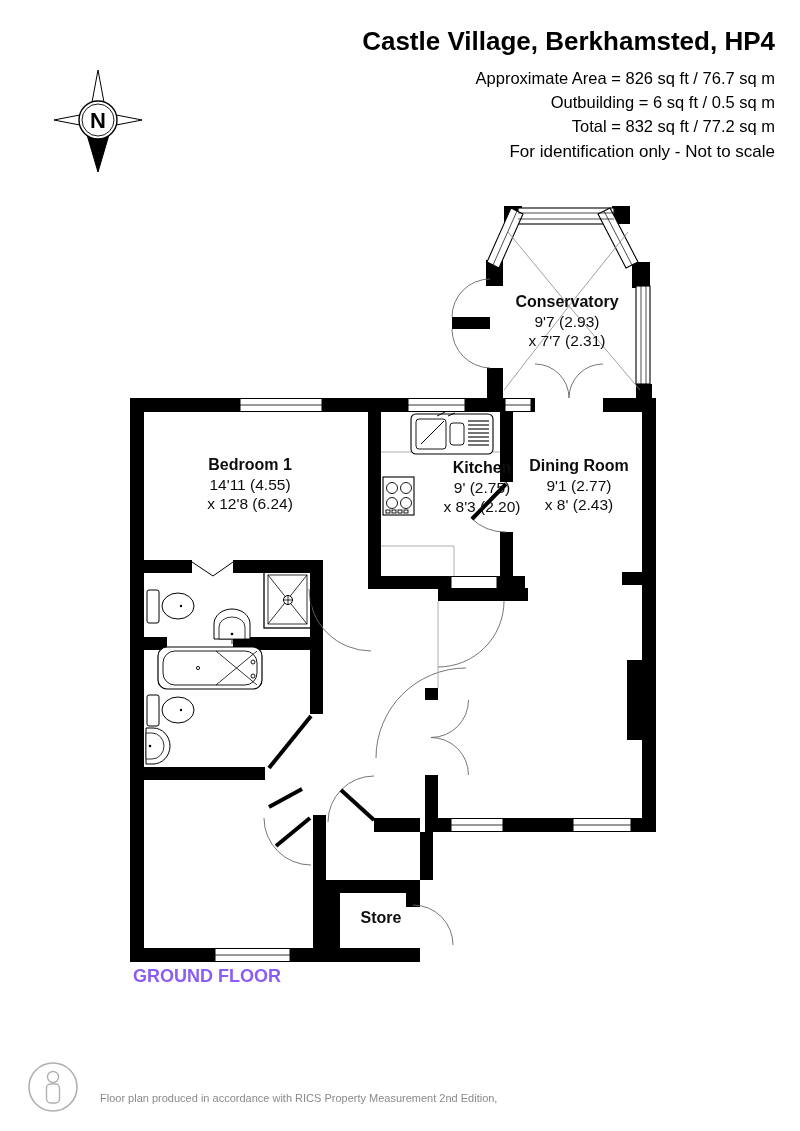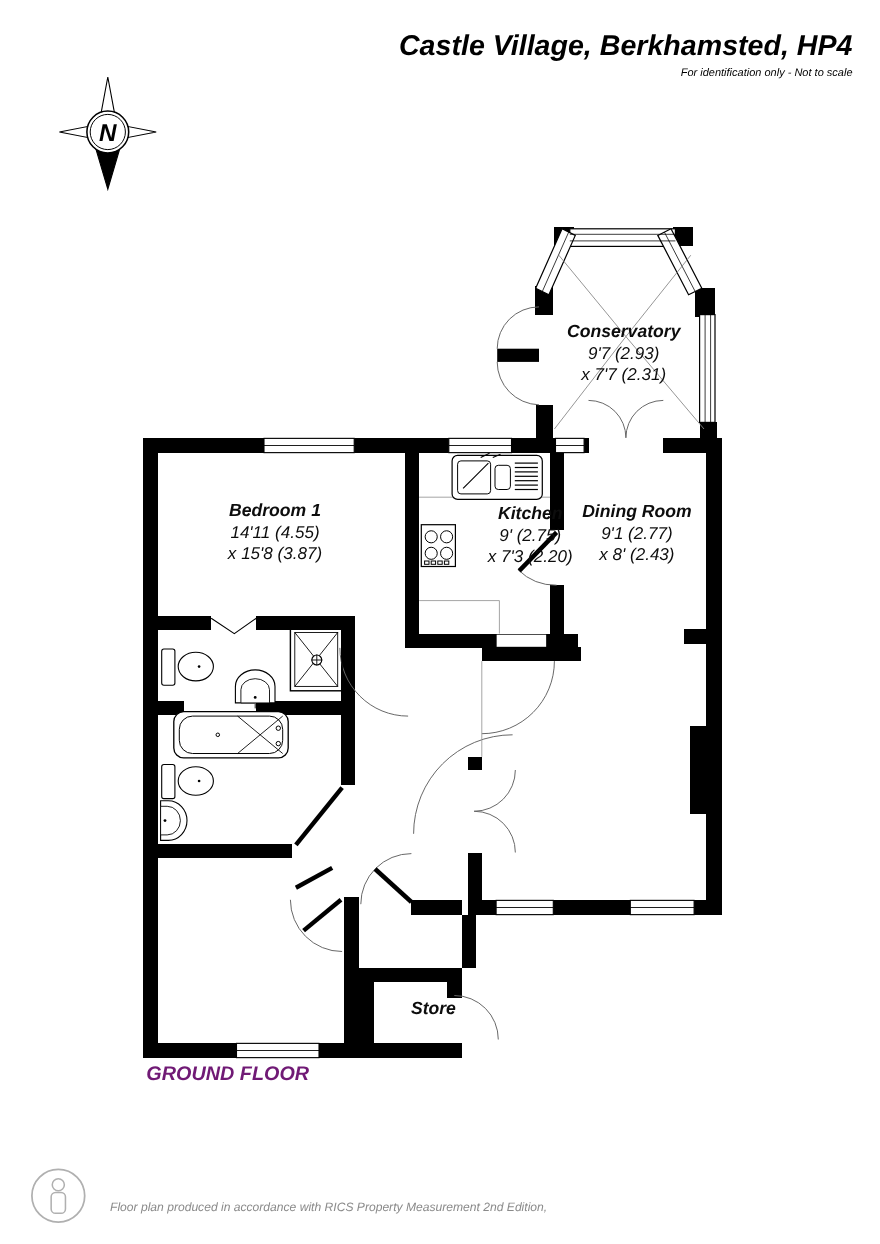--- a/index.html
+++ b/index.html
@@ -1,41 +1,46 @@
 <!DOCTYPE html>
 <html><head>
 <meta charset="utf-8">
 <style>
   html,body{margin:0;padding:0;background:#ffffff;}
   .page{position:relative;width:800px;height:1131px;background:#fff;overflow:hidden;
-        font-family:"Liberation Sans", sans-serif;color:#111;font-style:italic;}
+        font-family:"Liberation Sans", sans-serif;color:#111;}
   svg{display:block;}
   
   .hdr{position:absolute;top:26px;right:25px;text-align:right;}
   .hdr .title{font-size:26px;font-weight:700;letter-spacing:0;color:#000;}
   .hdr .areas{margin-top:9px;font-size:16.5px;line-height:24px;color:#000;}
-  .hdr .disc{margin-top:4px;font-size:10px;color:#000;}
+  .hdr .disc{margin-top:4px;font-size:17px;color:#000;}
   
   .plan{position:absolute;left:0;top:0;width:800px;height:1131px;}
   .room-label{position:absolute;transform:translateX(-50%);text-align:center;
               font-size:15.5px;line-height:19.5px;color:#0d0d0d;white-space:nowrap;}
   .room-label .rname{font-weight:700;font-size:16px;}
-  .floor-name{position:absolute;left:133px;top:966px;font-size:18px;font-weight:700;color:#701a75;}
+  .floor-name{position:absolute;left:133px;top:966px;font-size:18px;font-weight:700;color:#8b5cf6;}
   
   .foot-text{position:absolute;left:100px;top:1065px;font-size:11px;line-height:13.5px;
              color:#8a8a8a;white-space:pre-wrap;}
   .foot-logo{position:absolute;left:26px;top:1060px;}
 </style>
 </head>
 <body>
 
 <div class="page">
 
   <div class="hdr">
     <div class="title">Castle Village, Berkhamsted, HP4</div>
+    <div class="areas">
+      <div>Approximate Area = 826 sq ft / 76.7 sq m</div>
+      <div>Outbuilding = 6 sq ft / 0.5 sq m</div>
+      <div>Total = 832 sq ft / 77.2 sq m</div>
+    </div>
     <div class="disc">For identification only - Not to scale</div>
   </div>
 
   <svg class="foot" style="position:absolute;left:50px;top:64px;" width="96" height="112" viewBox="0 0 96 112">
     <polygon points="48,6 56,49 40,49" fill="#fff" stroke="#000" stroke-width="1"></polygon>
     <polygon points="4,56 40,49 40,63" fill="#fff" stroke="#000" stroke-width="1"></polygon>
     <polygon points="92,56 56,49 56,63" fill="#fff" stroke="#000" stroke-width="1"></polygon>
     <polygon points="48,108 35,64 61,64" fill="#000" stroke="#000" stroke-width="1"></polygon>
     <circle cx="48" cy="56" r="19" fill="#fff" stroke="#000" stroke-width="1.4"></circle>
     <circle cx="48" cy="56" r="16" fill="#fff" stroke="#000" stroke-width="0.9"></circle>
@@ -239,38 +244,38 @@
 
   <div class="room-label" style="left:567px;top:292px;">
     <div class="rname">Conservatory</div>
     <div>9'7 (2.93)</div>
     <div>x 7'7 (2.31)</div>
   </div>
 
   <div class="room-label" style="left:250px;top:455px;">
     <div class="rname">Bedroom 1</div>
     <div>14'11 (4.55)</div>
-    <div>x 15'8 (3.87)</div>
+    <div>x 12'8 (6.24)</div>
   </div>
 
   <div class="room-label" style="left:450px;top:458px;margin-left:32px;">
     <div class="rname">Kitchen</div>
     <div>9' (2.75)</div>
-    <div>x 7'3 (2.20)</div>
+    <div>x 8'3 (2.20)</div>
   </div>
 
   <div class="room-label" style="left:579px;top:456px;">
     <div class="rname">Dining Room</div>
     <div>9'1 (2.77)</div>
     <div>x 8' (2.43)</div>
   </div>
 
 
 
-  <div class="room-label" style="left:381px;top:908px;margin-left:13px;">
+  <div class="room-label" style="left:381px;top:908px;">
     <div class="rname">Store</div>
   </div>
 
   <div class="floor-name">GROUND FLOOR</div>
 
   <svg class="foot-logo" width="54" height="54" viewBox="0 0 54 54">
     <circle cx="27" cy="27" r="24" fill="none" stroke="#b0b0b0" stroke-width="1.6"></circle>
     <circle cx="27" cy="17" r="5.5" fill="none" stroke="#b0b0b0" stroke-width="1.4"></circle>
     <rect x="20.5" y="24" width="13" height="19" rx="4" fill="none" stroke="#b0b0b0" stroke-width="1.4"></rect>
   </svg>

